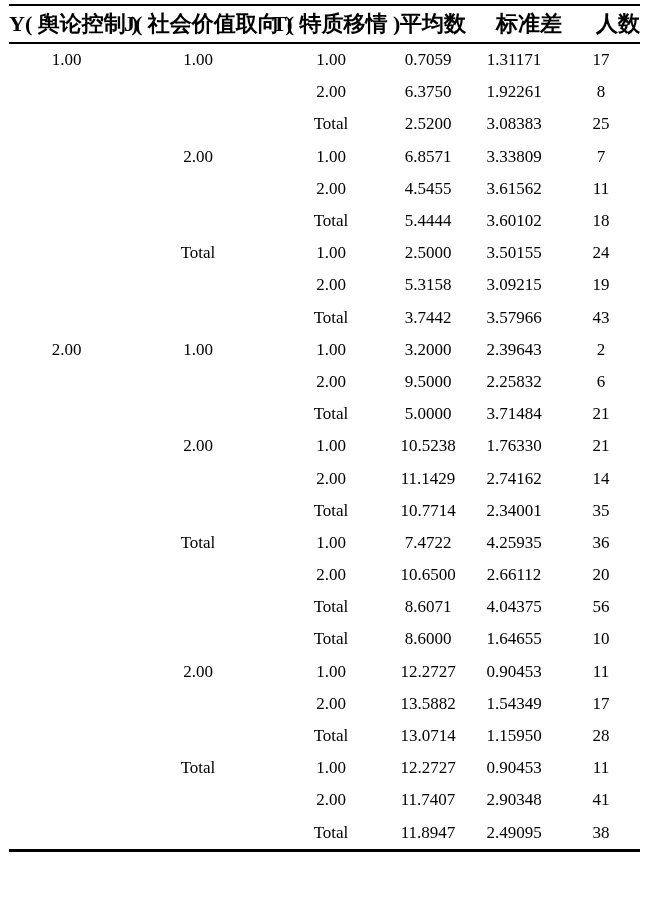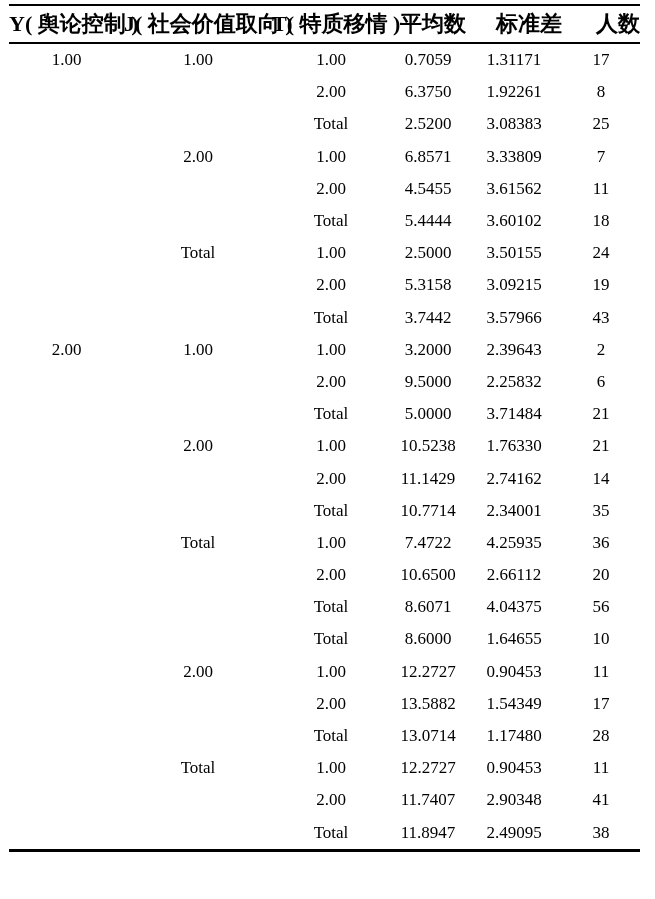--- a/index.html
+++ b/index.html
@@ -243,21 +243,21 @@
           <td>2.00</td>
           <td>13.5882</td>
           <td>1.54349</td>
           <td>17</td>
         </tr>
         <tr>
           <td></td>
           <td></td>
           <td>Total</td>
           <td>13.0714</td>
-          <td>1.17480</td>
+          <td>1.15950</td>
           <td>28</td>
         </tr>
         <tr>
           <td></td>
           <td>Total</td>
           <td>1.00</td>
           <td>12.2727</td>
           <td>0.90453</td>
           <td>11</td>
         </tr>

